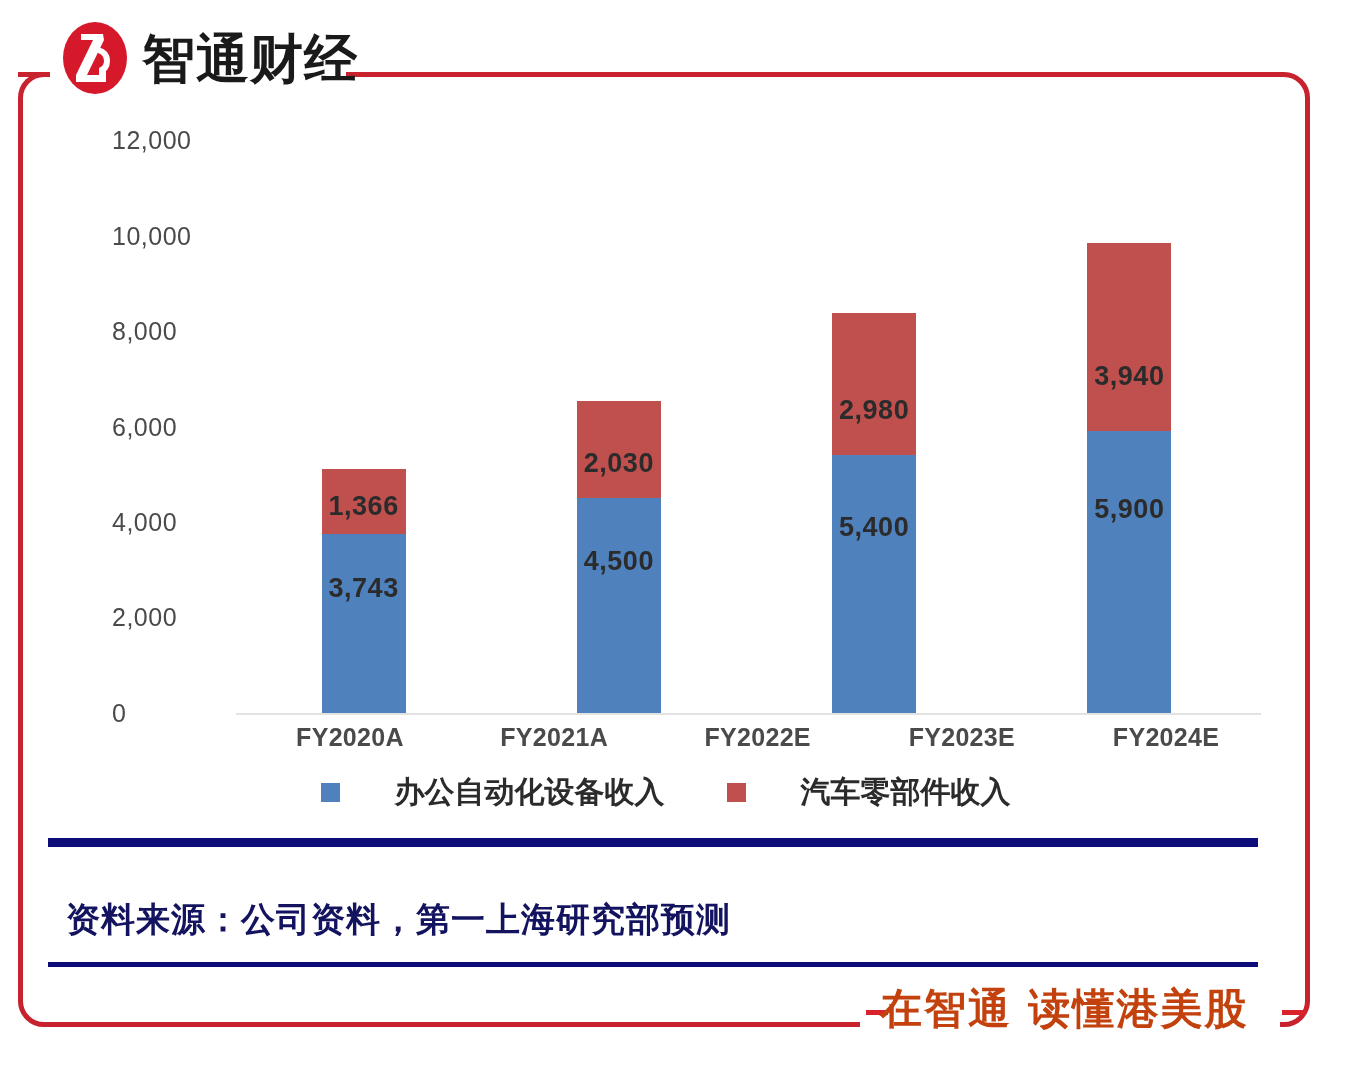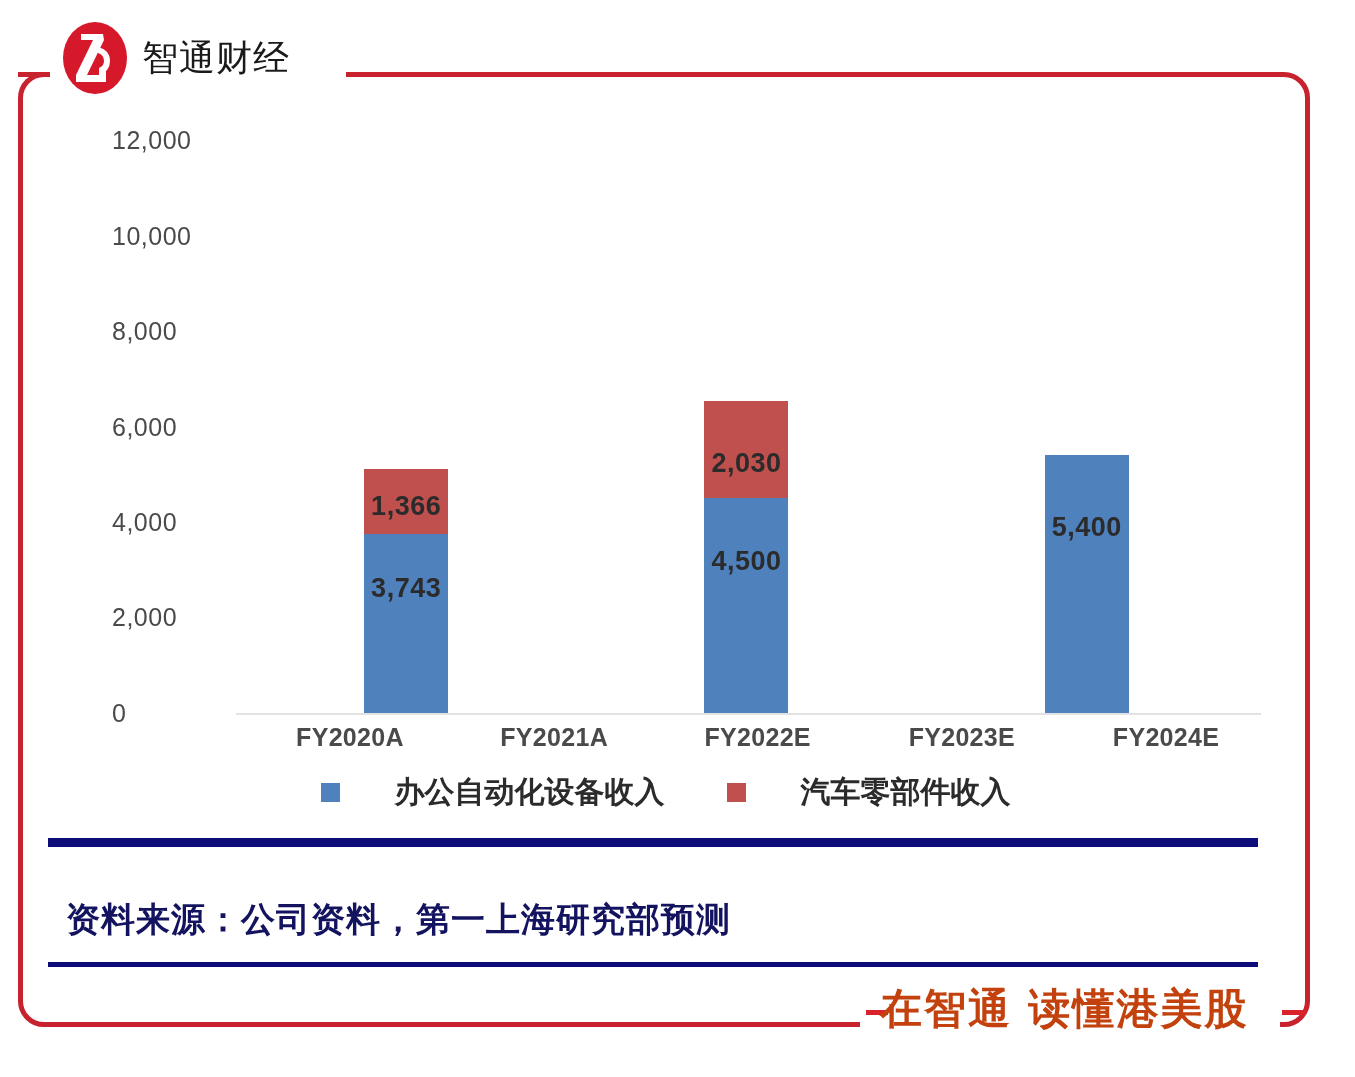--- a/index.html
+++ b/index.html
@@ -59,22 +59,22 @@
     height: 72px;
   }
   .brand-mark {
     width: 66px;
     height: 74px;
     flex: none;
   }
   .brand-name {
     margin-left: 14px;
     font-family: "DejaVu Sans", "Liberation Sans", sans-serif;
-    font-size: 36px;
-    font-weight: 400;
+    font-size: 53px;
+    font-weight: 700;
     letter-spacing: 1px;
     color: #1a1a1a;
     white-space: nowrap;
     line-height: 1;
   }
   .brand-rule {
     position: absolute;
     top: 72px;
     height: 5px;
     background: #c8222e;
@@ -325,25 +325,36 @@
         <div class="bar-col">
           <div class="seg seg-top" style="height:16.917%">
             <span class="seg-label">2,030</span>
           </div>
           <div class="seg seg-bottom" style="height:37.500%">
             <span class="seg-label">4,500</span>
           </div>
         </div>
 
         <div class="bar-col">
+          <div class="seg seg-top" style="height:24.833%">
+            <span class="seg-label">2,980</span>
+          </div>
           <div class="seg seg-bottom" style="height:45.000%">
             <span class="seg-label">5,400</span>
           </div>
         </div>
 
+        <div class="bar-col">
+          <div class="seg seg-top" style="height:32.833%">
+            <span class="seg-label">3,940</span>
+          </div>
+          <div class="seg seg-bottom" style="height:49.167%">
+            <span class="seg-label">5,900</span>
+          </div>
+        </div>
 
       </div>
     </div>
 
     <div class="axis-baseline"></div>
 
     <div class="xaxis">
       <div class="xtick">FY2020A</div>
       <div class="xtick">FY2021A</div>
       <div class="xtick">FY2022E</div>

